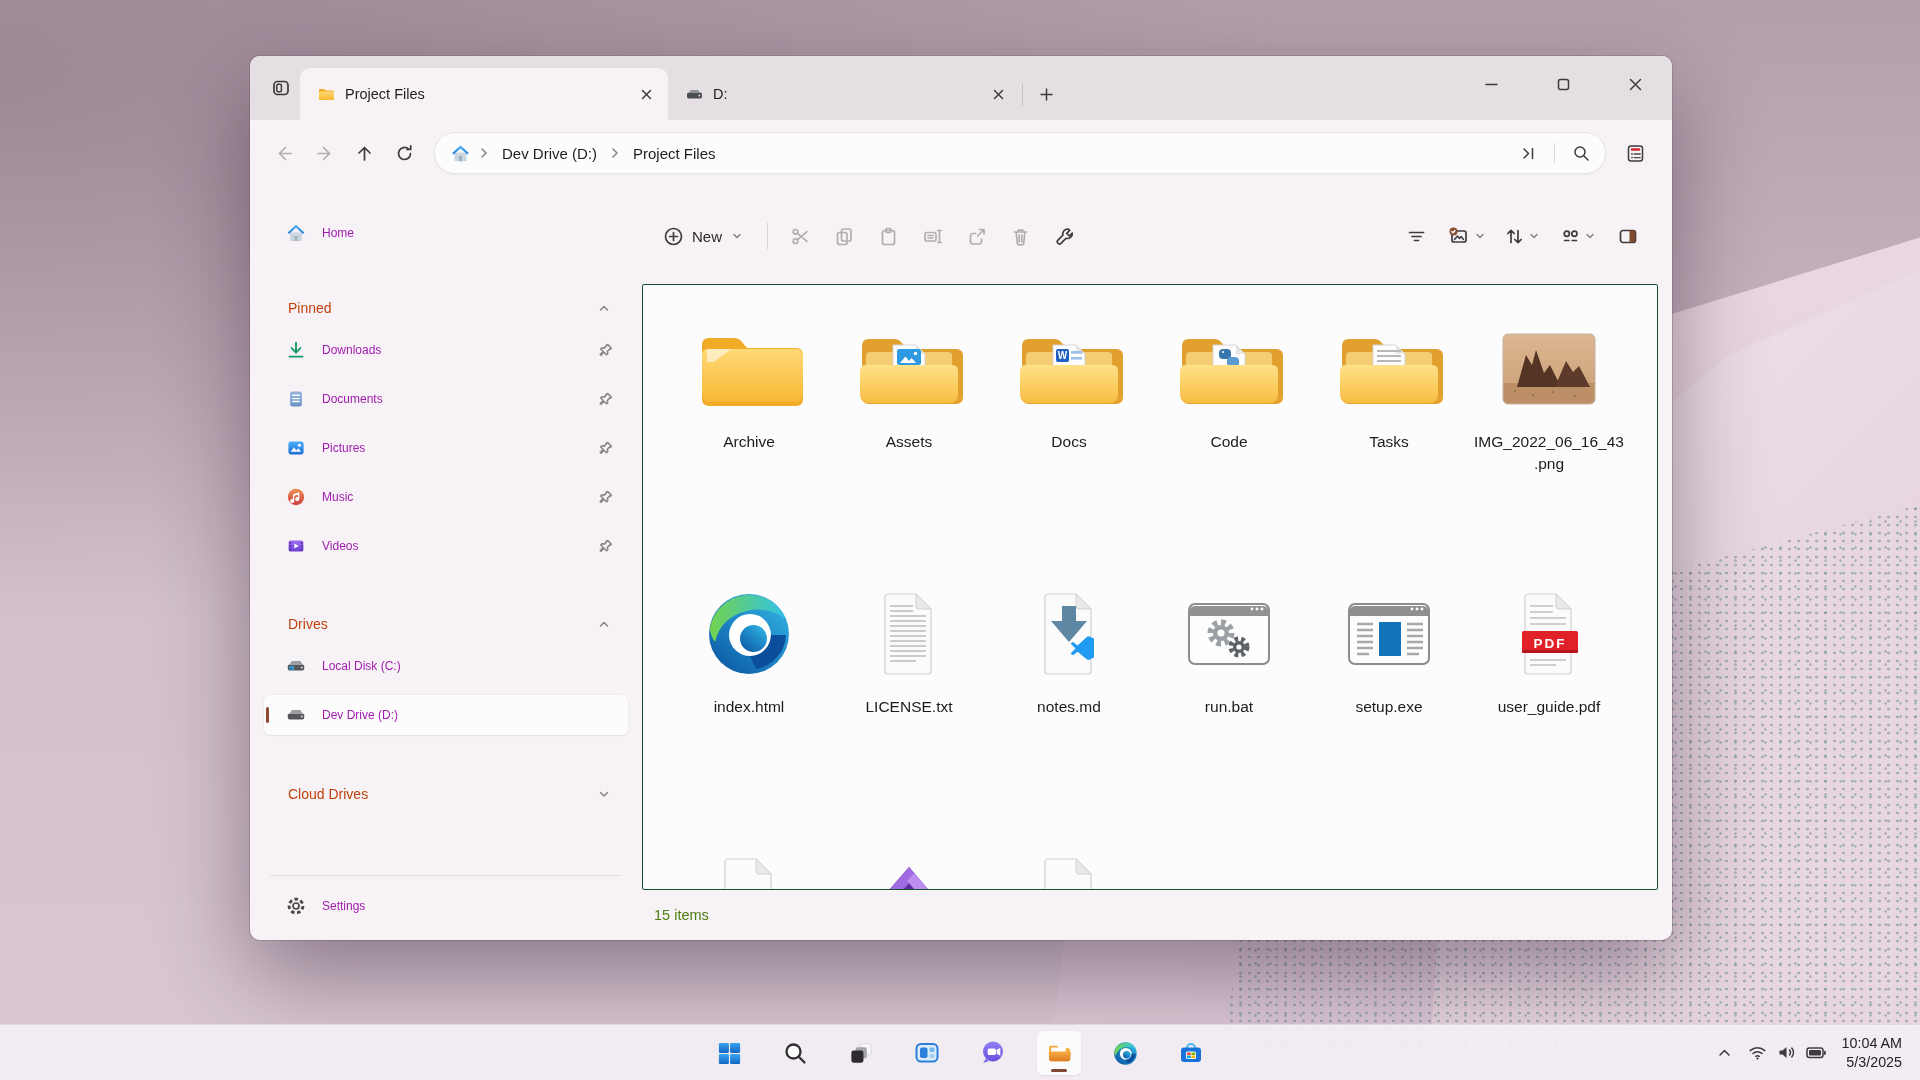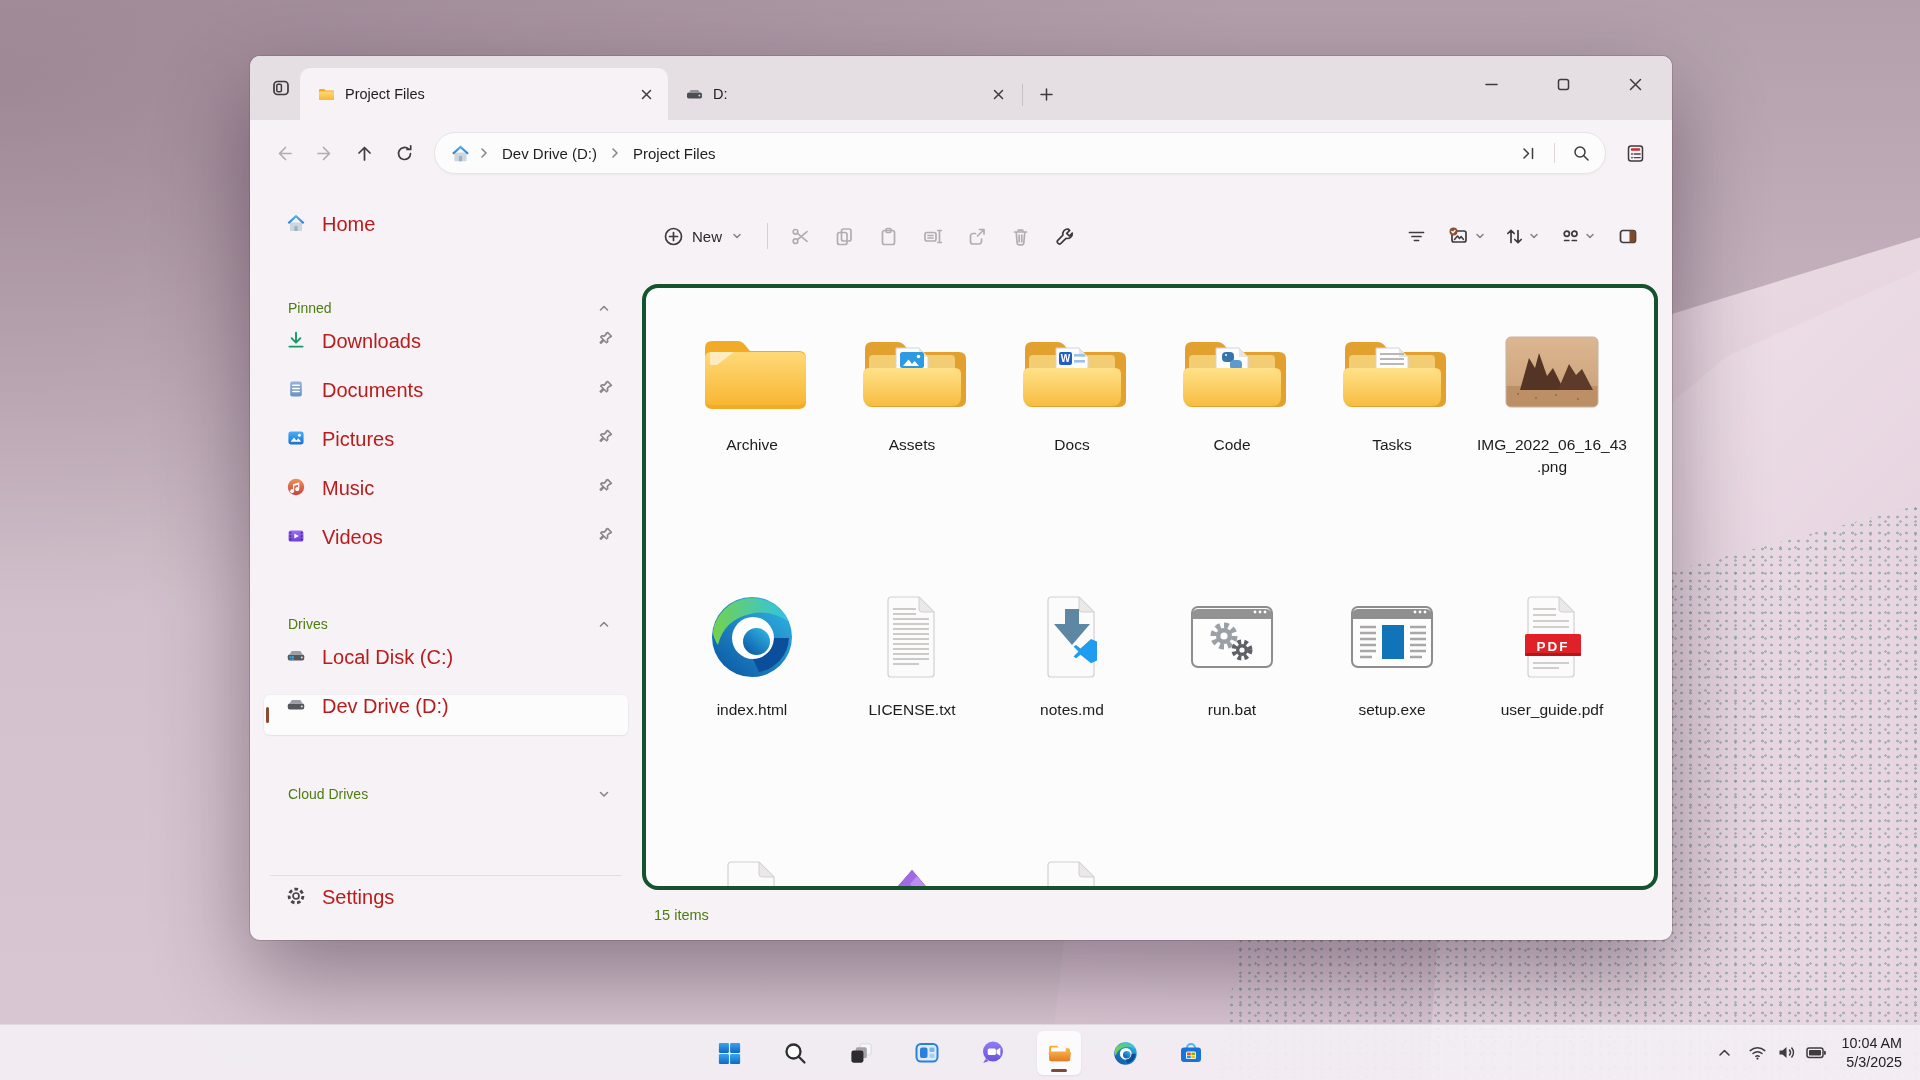--- a/index.html
+++ b/index.html
@@ -37,40 +37,40 @@
   .nav-btn { width:40px; height:40px; border-radius:6px; display:flex; align-items:center; justify-content:center; flex:0 0 auto; }
   .addressbar { flex:1; height:42px; margin-left:10px; background:#fdfcfd; border:1px solid #e9e3e7; border-radius:21px; display:flex; align-items:center; padding:0 6px 0 16px; gap:8px; box-shadow:0 1px 2px rgba(0,0,0,.04); }
   .crumb { font-size:15px; color:#201d1f; white-space:nowrap; padding:3px 4px; border-radius:4px; }
   .ab-spacer { flex:1; }
   .ab-btn { width:36px; height:34px; border-radius:6px; display:flex; align-items:center; justify-content:center; }
   .ab-divider { width:1px; height:20px; background:#ddd6da; }
   .notes-btn { width:42px; height:40px; margin-left:8px; border-radius:6px; display:flex; align-items:center; justify-content:center; }
 
   .body { display:flex; height:754px; }
   .sidebar { width:392px; flex:0 0 auto; display:flex; flex-direction:column; padding:27px 14px 10px 14px; }
-  .srow { height:40px; border-radius:6px; display:flex; align-items:flex-start; gap:16px; padding:0 14px 0 22px; margin-bottom:9px; position:relative; font-size:20px; color:#b91c1c; }
+  .srow { height:40px; border-radius:6px; display:flex; align-items:center; gap:16px; padding:0 14px 0 22px; margin-bottom:9px; position:relative; font-size:12px; color:#a21caf; }
   .srow .slabel { flex:1; }
   .srow.selected { background:#fdfcfd; box-shadow:0 1px 2px rgba(0,0,0,.06), 0 0 0 1px rgba(0,0,0,.02); }
   .sel-ind { position:absolute; left:2px; top:12px; width:3px; height:16px; border-radius:2px; background:#8e4a33; }
-  .shead { height:44px; display:flex; align-items:center; justify-content:space-between; padding:0 16px 0 24px; font-size:14px; color:#4d7c0f; }
+  .shead { height:44px; display:flex; align-items:center; justify-content:space-between; padding:0 16px 0 24px; font-size:14px; color:#c2410c; }
   .shead.pinned { margin-top:24px; }
   .shead.drives { margin-top:27px; }
   .shead.cloud { margin-top:28px; }
   .sidebar-spacer { flex:1; }
   .sdivider { height:1px; background:#e3dce0; margin:4px 6px 10px 6px; }
   .pin-ic { flex:0 0 auto; }
 
   .content { flex:1; display:flex; flex-direction:column; padding-right:14px; min-width:0; }
   .toolbar { height:56px; margin-top:22px; display:flex; align-items:center; padding:0 8px;text-align:center; }
   .tb-new { height:40px; border-radius:6px; display:flex; align-items:center; gap:9px; padding:0 14px; font-size:15px; color:#2c282b; }
   .tb-sep { width:1px; height:26px; background:#d6cfd3; margin:0 10px; }
   .tb-btn { width:44px; height:40px; border-radius:6px; display:flex; align-items:center; justify-content:center; gap:3px; }
   .tb-btn.wide { width:56px; }
   .tb-flex { flex:1; }
-  .card { flex:1; margin-top:20px; background:#fdfcfd; border:4px solid #14532d; border-radius:16px; overflow:hidden; padding:30px 0 0 26px; }
+  .card { flex:1; margin-top:20px; background:#fdfcfd; border:1px solid #14532d; border-radius:2px; overflow:hidden; padding:30px 0 0 26px; }
   .grid { display:grid; grid-template-columns:repeat(6,160px); grid-auto-rows:265px; }
   .tile { width:160px; display:flex; flex-direction:column; align-items:center; border-radius:8px; }
   .tile-icon { width:120px; height:96px; margin-top:6px; flex:0 0 auto; }
   .tile-label { margin-top:14px; font-size:15.5px; line-height:1.42; text-align:center; max-width:152px; overflow-wrap:anywhere; color:#1d1b1c; }
   .statusbar { height:50px; display:flex; align-items:center; padding-left:12px; font-size:14.5px; color:#4d7c0f; }
 
   
   .taskbar { position:absolute; left:0; right:0; bottom:0; height:56px; background:rgba(243,239,244,.93); border-top:1px solid rgba(120,105,120,.15);margin-top:12px; }
   .tb-center { position:absolute; left:50%; top:6px; transform:translateX(-50%); display:flex; gap:22px; }
   .task-icon { width:44px; height:44px; border-radius:6px; display:flex; align-items:center; justify-content:center; position:relative; }

